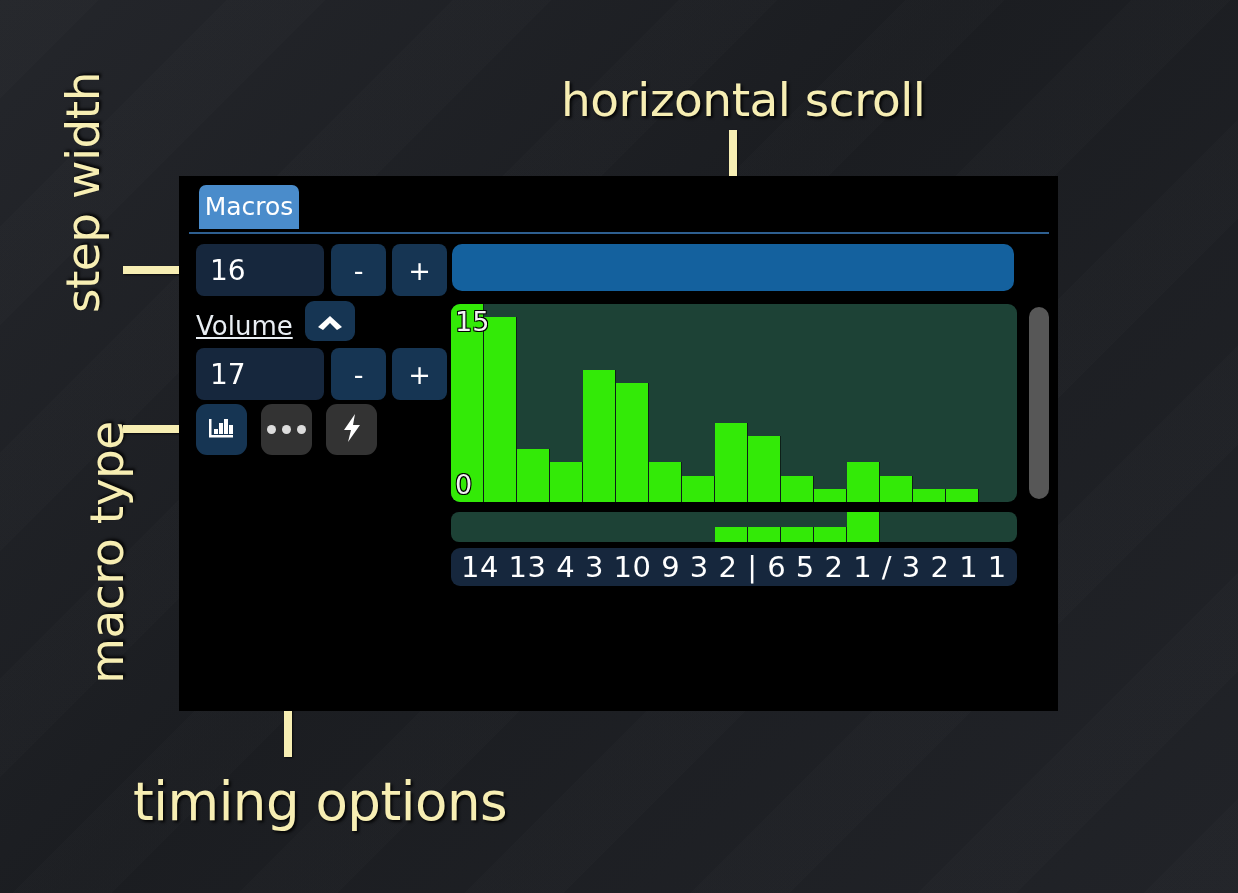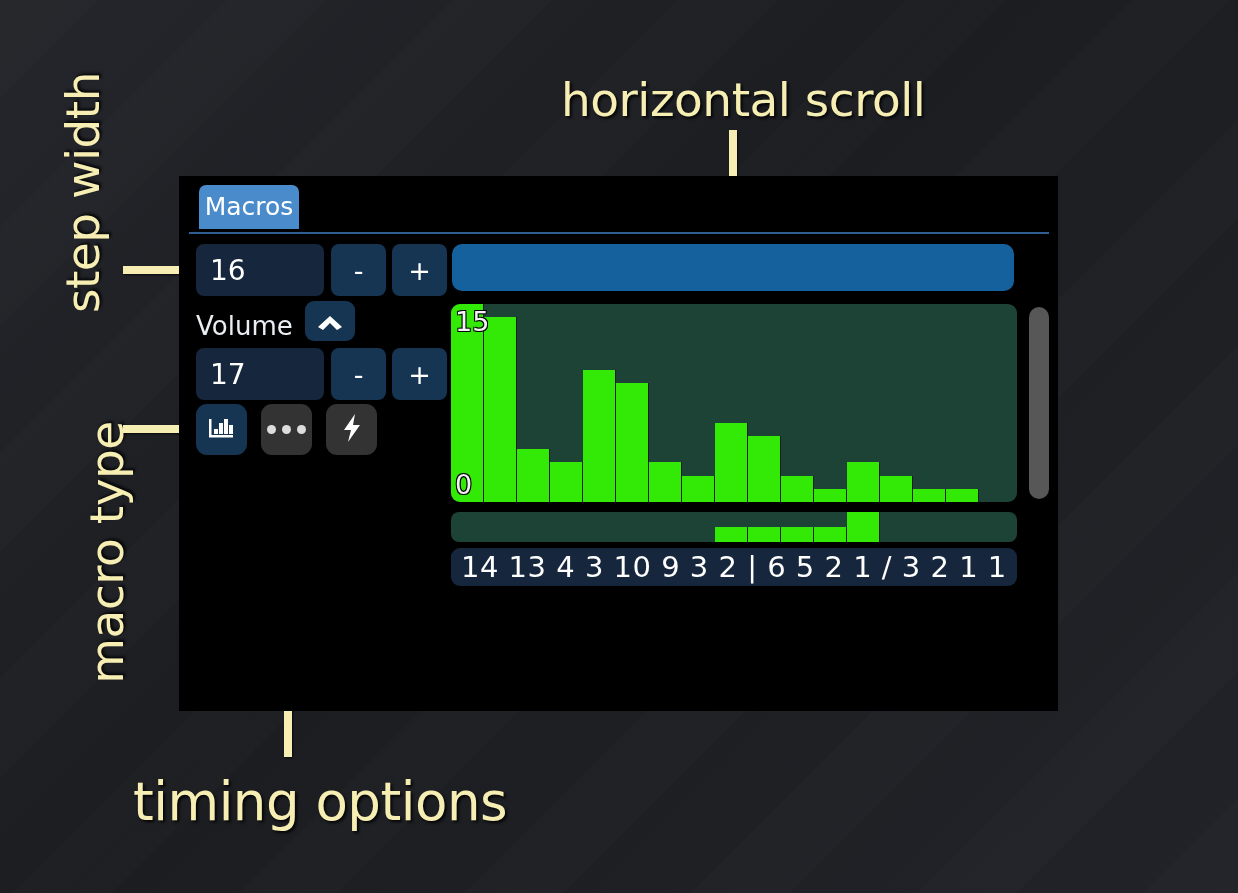--- a/index.html
+++ b/index.html
@@ -127,20 +127,21 @@
   #steps-minus  { left: 152px; top: 68px; }
   #steps-plus   { left: 213px; top: 68px; }
 
   #volume-label {
     position: absolute;
     left: 17px; top: 130px;
     height: 40px;
     display: flex; align-items: center;
     color: #e9eef3;
     font-size: 26px;
+    text-decoration: underline;
   }
   #volume-caret {
     position: absolute;
     left: 126px; top: 125px;
     width: 50px; height: 40px;
     background: #163553;
     border-radius: 9px;
     display: flex; align-items: center; justify-content: center;
   }
 

